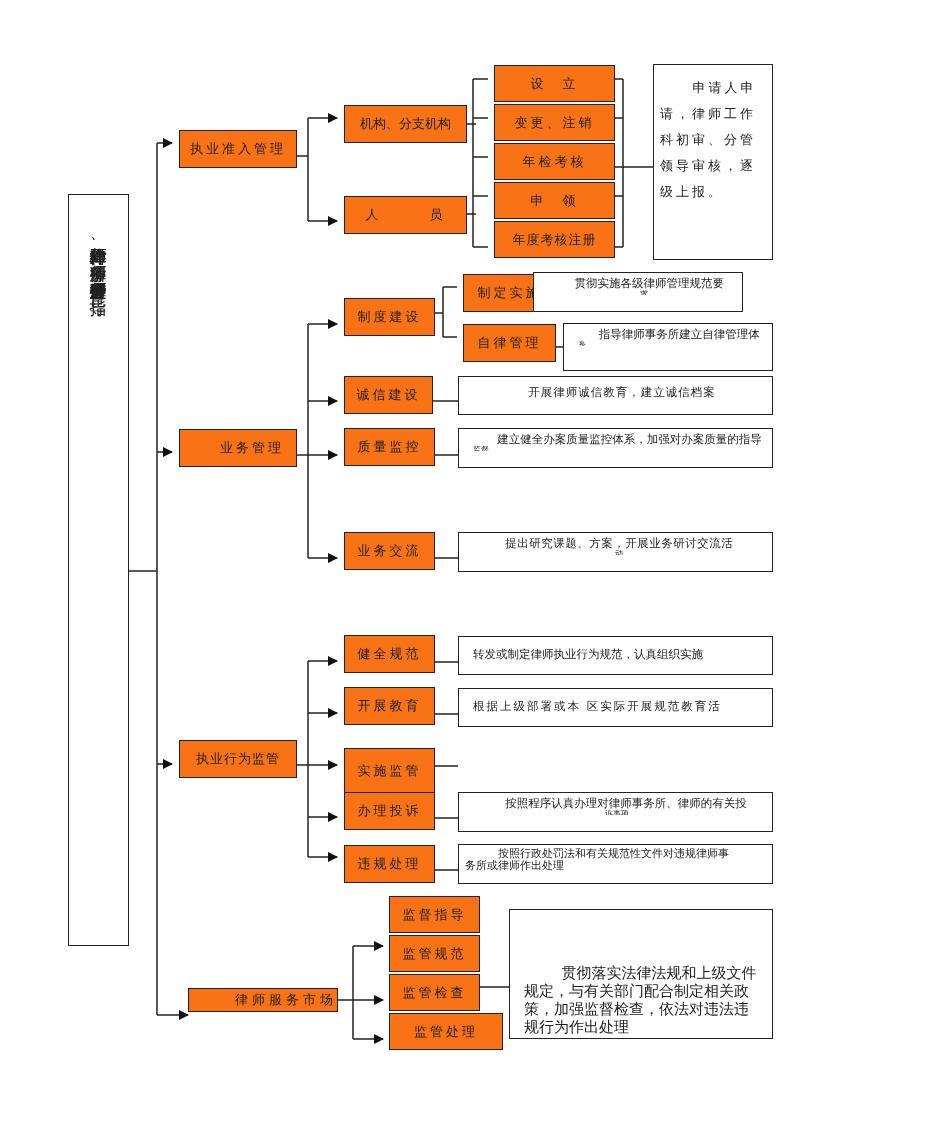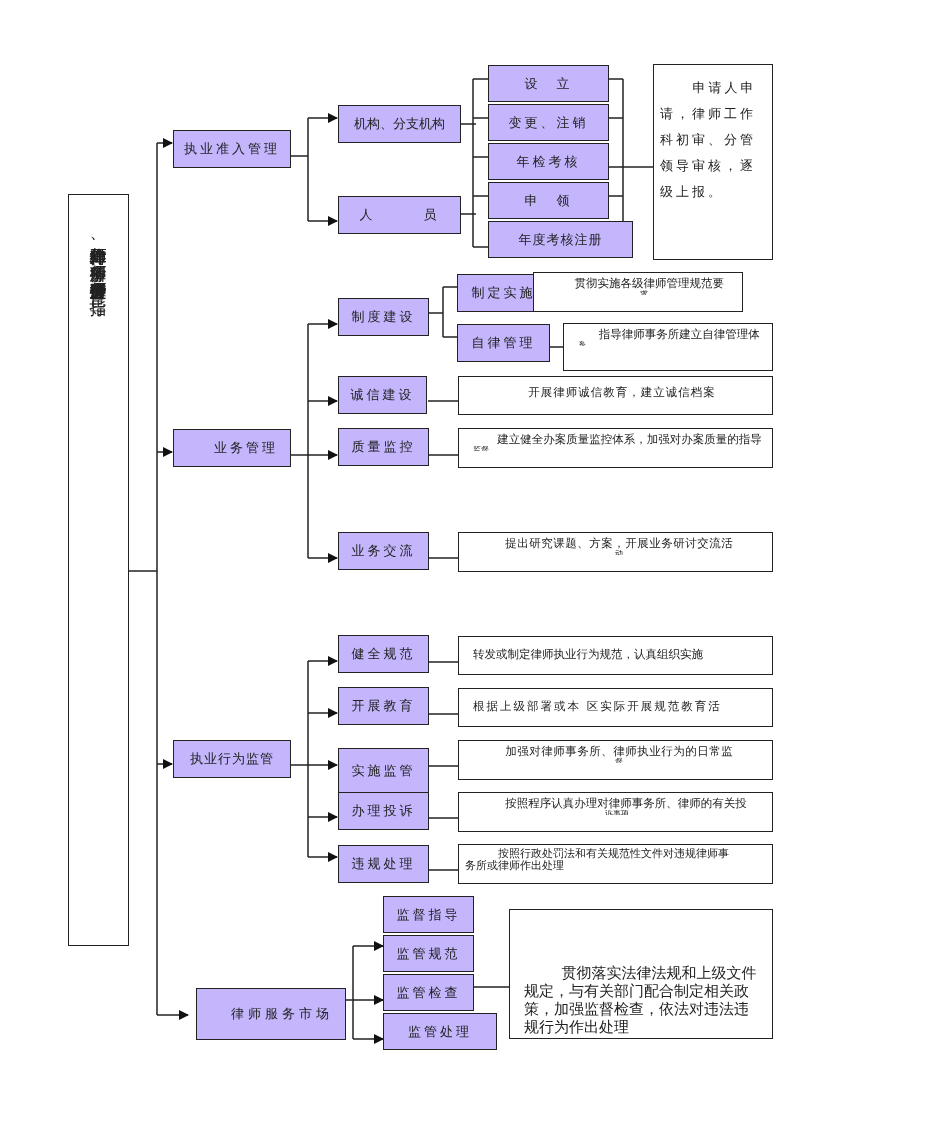--- a/index.html
+++ b/index.html
@@ -1,21 +1,21 @@
 <!DOCTYPE html>
 <html><head>
 <meta charset="utf-8">
 <style>
   html, body { margin: 0; padding: 0; background: #ffffff; }
   body { width: 932px; height: 1136px; position: relative; overflow: hidden;
          font-family: "DejaVu Serif", "Liberation Serif", serif; color: #222; }
   #canvas { position: absolute; left: 0; top: 0; width: 932px; height: 1136px; }
-  .box { position: absolute; border: 1.5px solid #222; background: #c4b5fd; box-sizing: border-box;
+  .box { position: absolute; border: 1.5px solid #222; background: #f97316; box-sizing: border-box;
          display: flex; align-items: center; justify-content: center; font-size: 13px;
-         letter-spacing: 3px; white-space: nowrap; }
+         letter-spacing: 3px; white-space: nowrap; margin-left: 6px; }
   .desc { position: absolute; border: 1.5px solid #222; background: #fff; box-sizing: border-box;
           font-size: 11.5px; line-height: 14px; padding: 3px 6px; overflow: hidden; }
   .desc .first { text-indent: 3em; display: block; }
   .desc .clip { display:block; font-size: 8px; line-height: 8px; height: 5px; overflow: hidden; }
   #main-box { position: absolute; left: 68px; top: 194px; width: 61px; height: 752px;
               border: 1.5px solid #222; box-sizing: border-box; }
   #main-text { position: absolute; left: 0; right: 0; top: 40px; text-align: center;
                font-size: 17px; line-height: 22.4px; writing-mode: vertical-rl; margin: 0 auto;
                width: 22px; letter-spacing: 0; }
   #note-top { position: absolute; left: 653px; top: 64px; width: 120px; height: 196px;
@@ -109,21 +109,21 @@
     <div id="main-text">律师工作科对律师、律师事务所、律师事务所分所进行监督、指导</div>
   </div>
 
   <div class="box" style="left:173px;top:130px;width:118px;height:38px;">执业准入管理</div>
   <div class="box" style="left:338px;top:105px;width:123px;height:38px;letter-spacing:0;">机构、分支机构</div>
   <div class="box" style="left:338px;top:196px;width:123px;height:38px;">人　　　员</div>
   <div class="box" style="left:488px;top:65px;width:121px;height:37px;">设　立</div>
   <div class="box" style="left:488px;top:104px;width:121px;height:37px;">变更、注销</div>
   <div class="box" style="left:488px;top:143px;width:121px;height:37px;">年检考核</div>
   <div class="box" style="left:488px;top:182px;width:121px;height:37px;">申　领</div>
-  <div class="box" style="left:488px;top:221px;width:145px;height:37px;letter-spacing:1px;">年度考核注册</div>
+  <div class="box" style="left:488px;top:221px;width:121px;height:37px;letter-spacing:1px;">年度考核注册</div>
   <div id="note-top">
     <span class="first">申请人申</span>
     <span>请，律师工作科初审、分管领导审核，逐级上报。</span>
   </div>
 
   <div class="box" style="left:173px;top:429px;width:118px;height:38px;justify-content:flex-end;padding-right:12px;">业务管理</div>
   <div class="box" style="left:338px;top:298px;width:91px;height:38px;">制度建设</div>
   <div class="box" style="left:457px;top:274px;width:93px;height:38px;">制定实施</div>
   <div class="box" style="left:457px;top:324px;width:93px;height:38px;">自律管理</div>
   <div class="desc" style="left:533px;top:272px;width:210px;height:40px;">
@@ -158,38 +158,34 @@
   <div class="desc" style="left:458px;top:636px;width:315px;height:39px;padding-top:10px;">
     <span style="padding-left:8px;">转发或制定律师执业行为规范，认真组织实施</span>
   </div>
 
   <div class="box" style="left:338px;top:687px;width:91px;height:38px;">开展教育</div>
   <div class="desc" style="left:458px;top:688px;width:315px;height:39px;padding-top:10px;letter-spacing:2px;">
     <span style="padding-left:8px;">根据上级部署或本 区实际开展规范教育活</span>
   </div>
 
   <div class="box" style="left:338px;top:748px;width:91px;height:46px;font-family:Liberation Mono, monospace;">实施监管</div>
-  <div class="desc" style="left:458px;top:740px;width:315px;height:40px;">
-    <span class="first" style="text-indent:3.5em;letter-spacing:0.5px;">加强对律师事务所、律师执业行为的日常监</span>
-    <span class="clip" style="padding-left:150px;">督</span>
-  </div>
 
   <div class="box" style="left:338px;top:792px;width:91px;height:38px;">办理投诉</div>
   <div class="desc" style="left:458px;top:792px;width:315px;height:40px;">
     <span class="first" style="text-indent:3.5em;">按照程序认真办理对律师事务所、律师的有关投</span>
     <span class="clip" style="padding-left:140px;">诉事项</span>
   </div>
 
   <div class="box" style="left:338px;top:845px;width:91px;height:38px;">违规处理</div>
   <div class="desc" style="left:458px;top:844px;width:315px;height:40px;font-size:11px;line-height:12px;">
     <span class="first" style="text-indent:3em;">按照行政处罚法和有关规范性文件对违规律师事</span>
     <span style="display:block;">务所或律师作出处理</span>
   </div>
 
-  <div class="box" style="left:196px;top:988px;width:150px;height:52px;justify-content:flex-end;padding-right:12px;letter-spacing:4px;">律师服务市场</div>
+  <div class="box" style="left:182px;top:988px;width:150px;height:24px;justify-content:flex-end;letter-spacing:4px;">律师服务市场</div>
   <div class="box" style="left:383px;top:896px;width:91px;height:37px;">监督指导</div>
   <div class="box" style="left:383px;top:935px;width:91px;height:37px;">监管规范</div>
   <div class="box" style="left:383px;top:974px;width:91px;height:37px;">监管检查</div>
   <div class="box" style="left:383px;top:1013px;width:114px;height:37px;">监管处理</div>
   <div id="note-market">
     <span class="first">贯彻落实法律法规和上级文件</span>
     <span>规定，与有关部门配合制定相关政策，加强监督检查，依法对违法违规行为作出处理</span>
   </div>
 
 </div>

